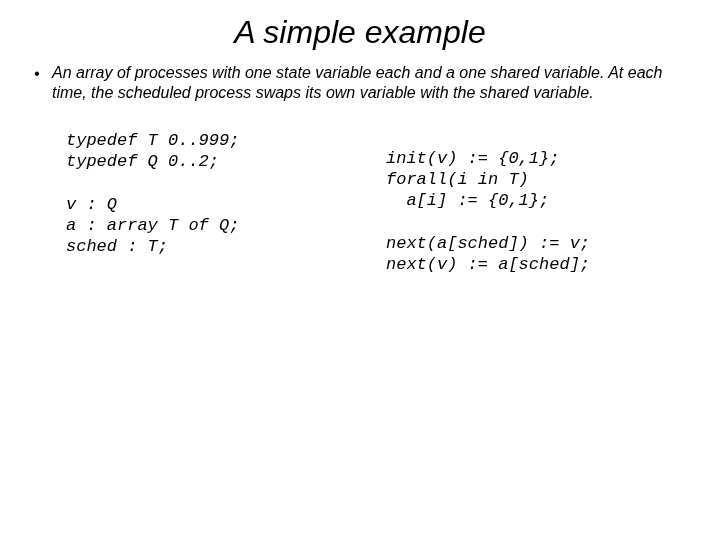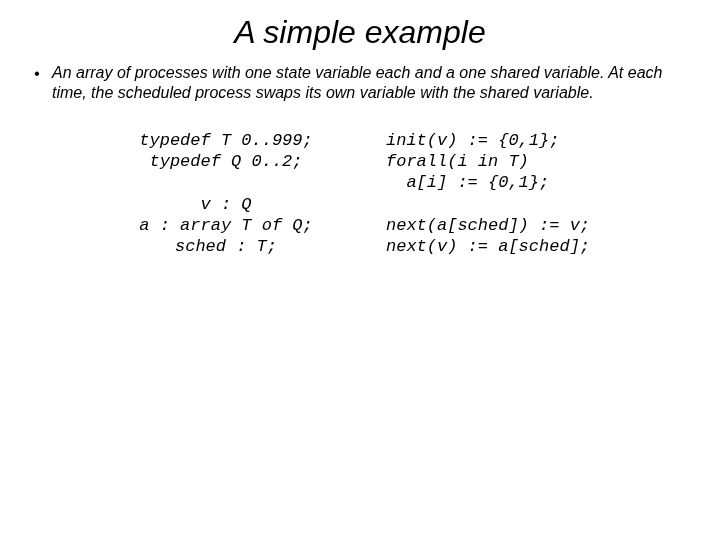--- a/index.html
+++ b/index.html
@@ -49,24 +49,24 @@
     padding-left: 32px;
   }
   .code-col {
     font-family: "Courier New", Courier, monospace;
     font-size: 17px;
     line-height: 1.25;
     white-space: pre;
   }
   .code-left {
     width: 320px;
-    text-align: center;
   }
   .code-right {
     flex: 1;
+    margin-top: 18px;
   }
 </style>
 </head>
 <body>
 
 <div class="slide">
   <div class="title">A simple example</div>
 
   <div class="body">
     <div class="bullet-row">

